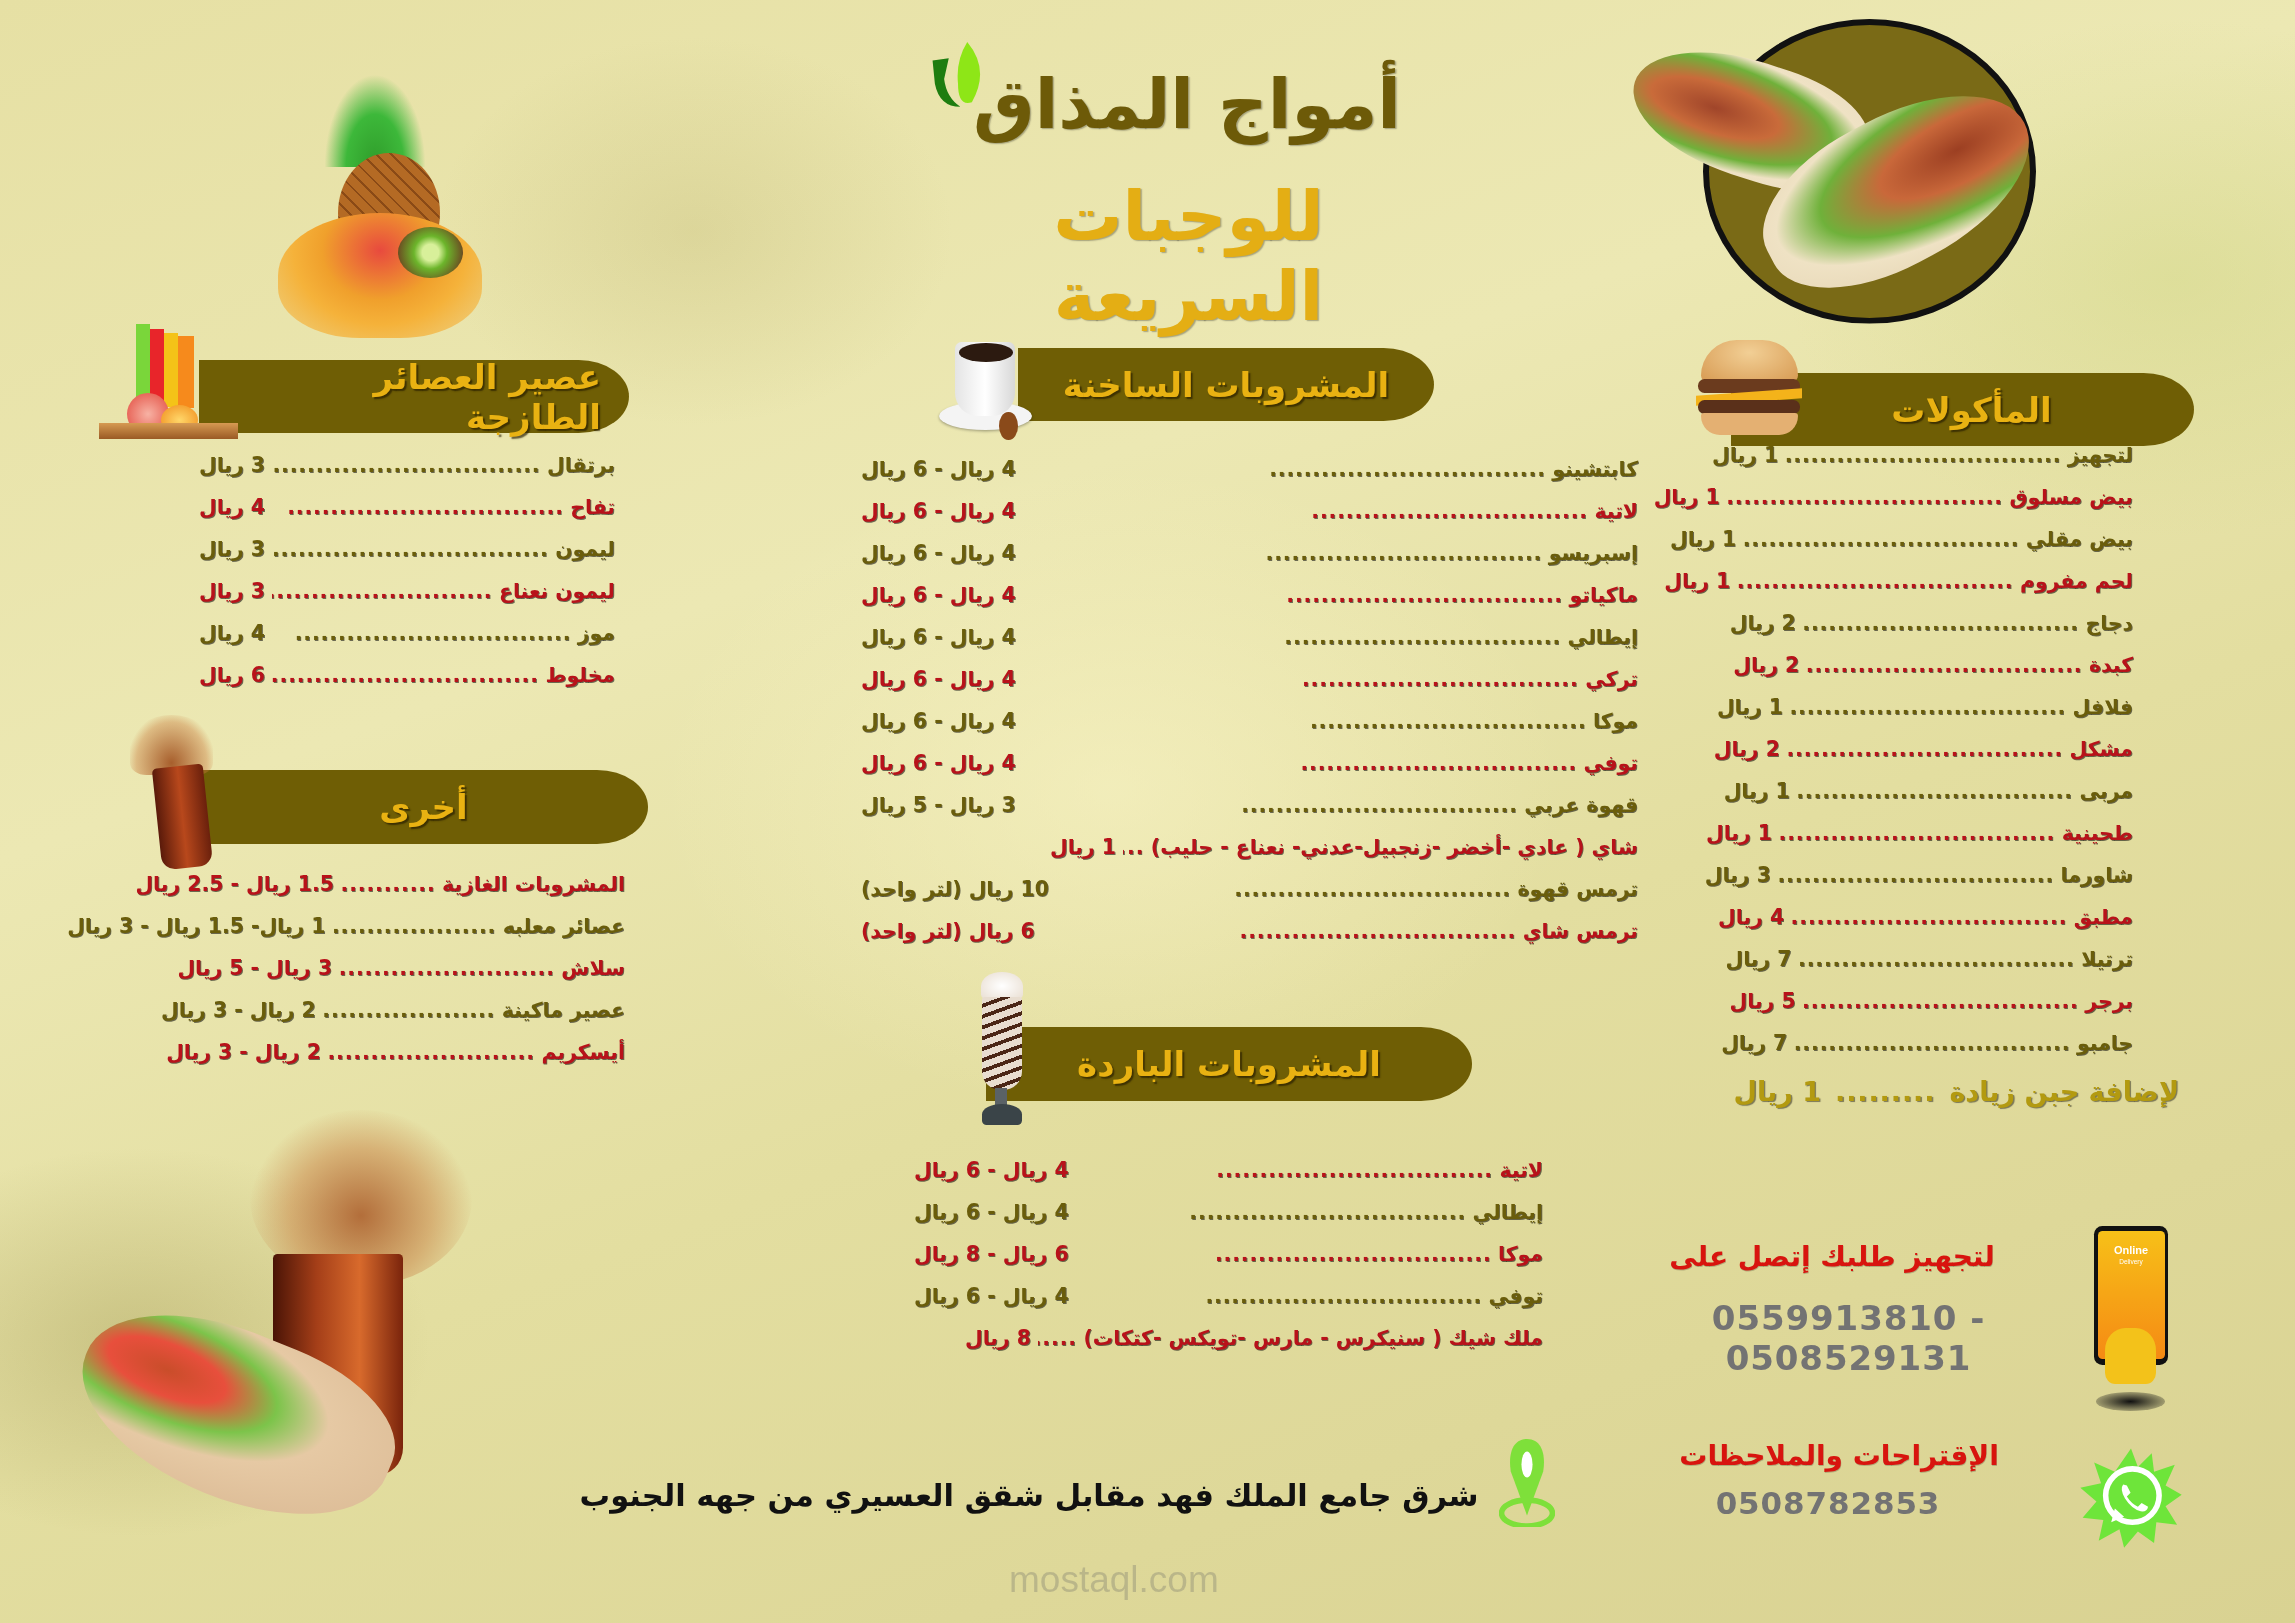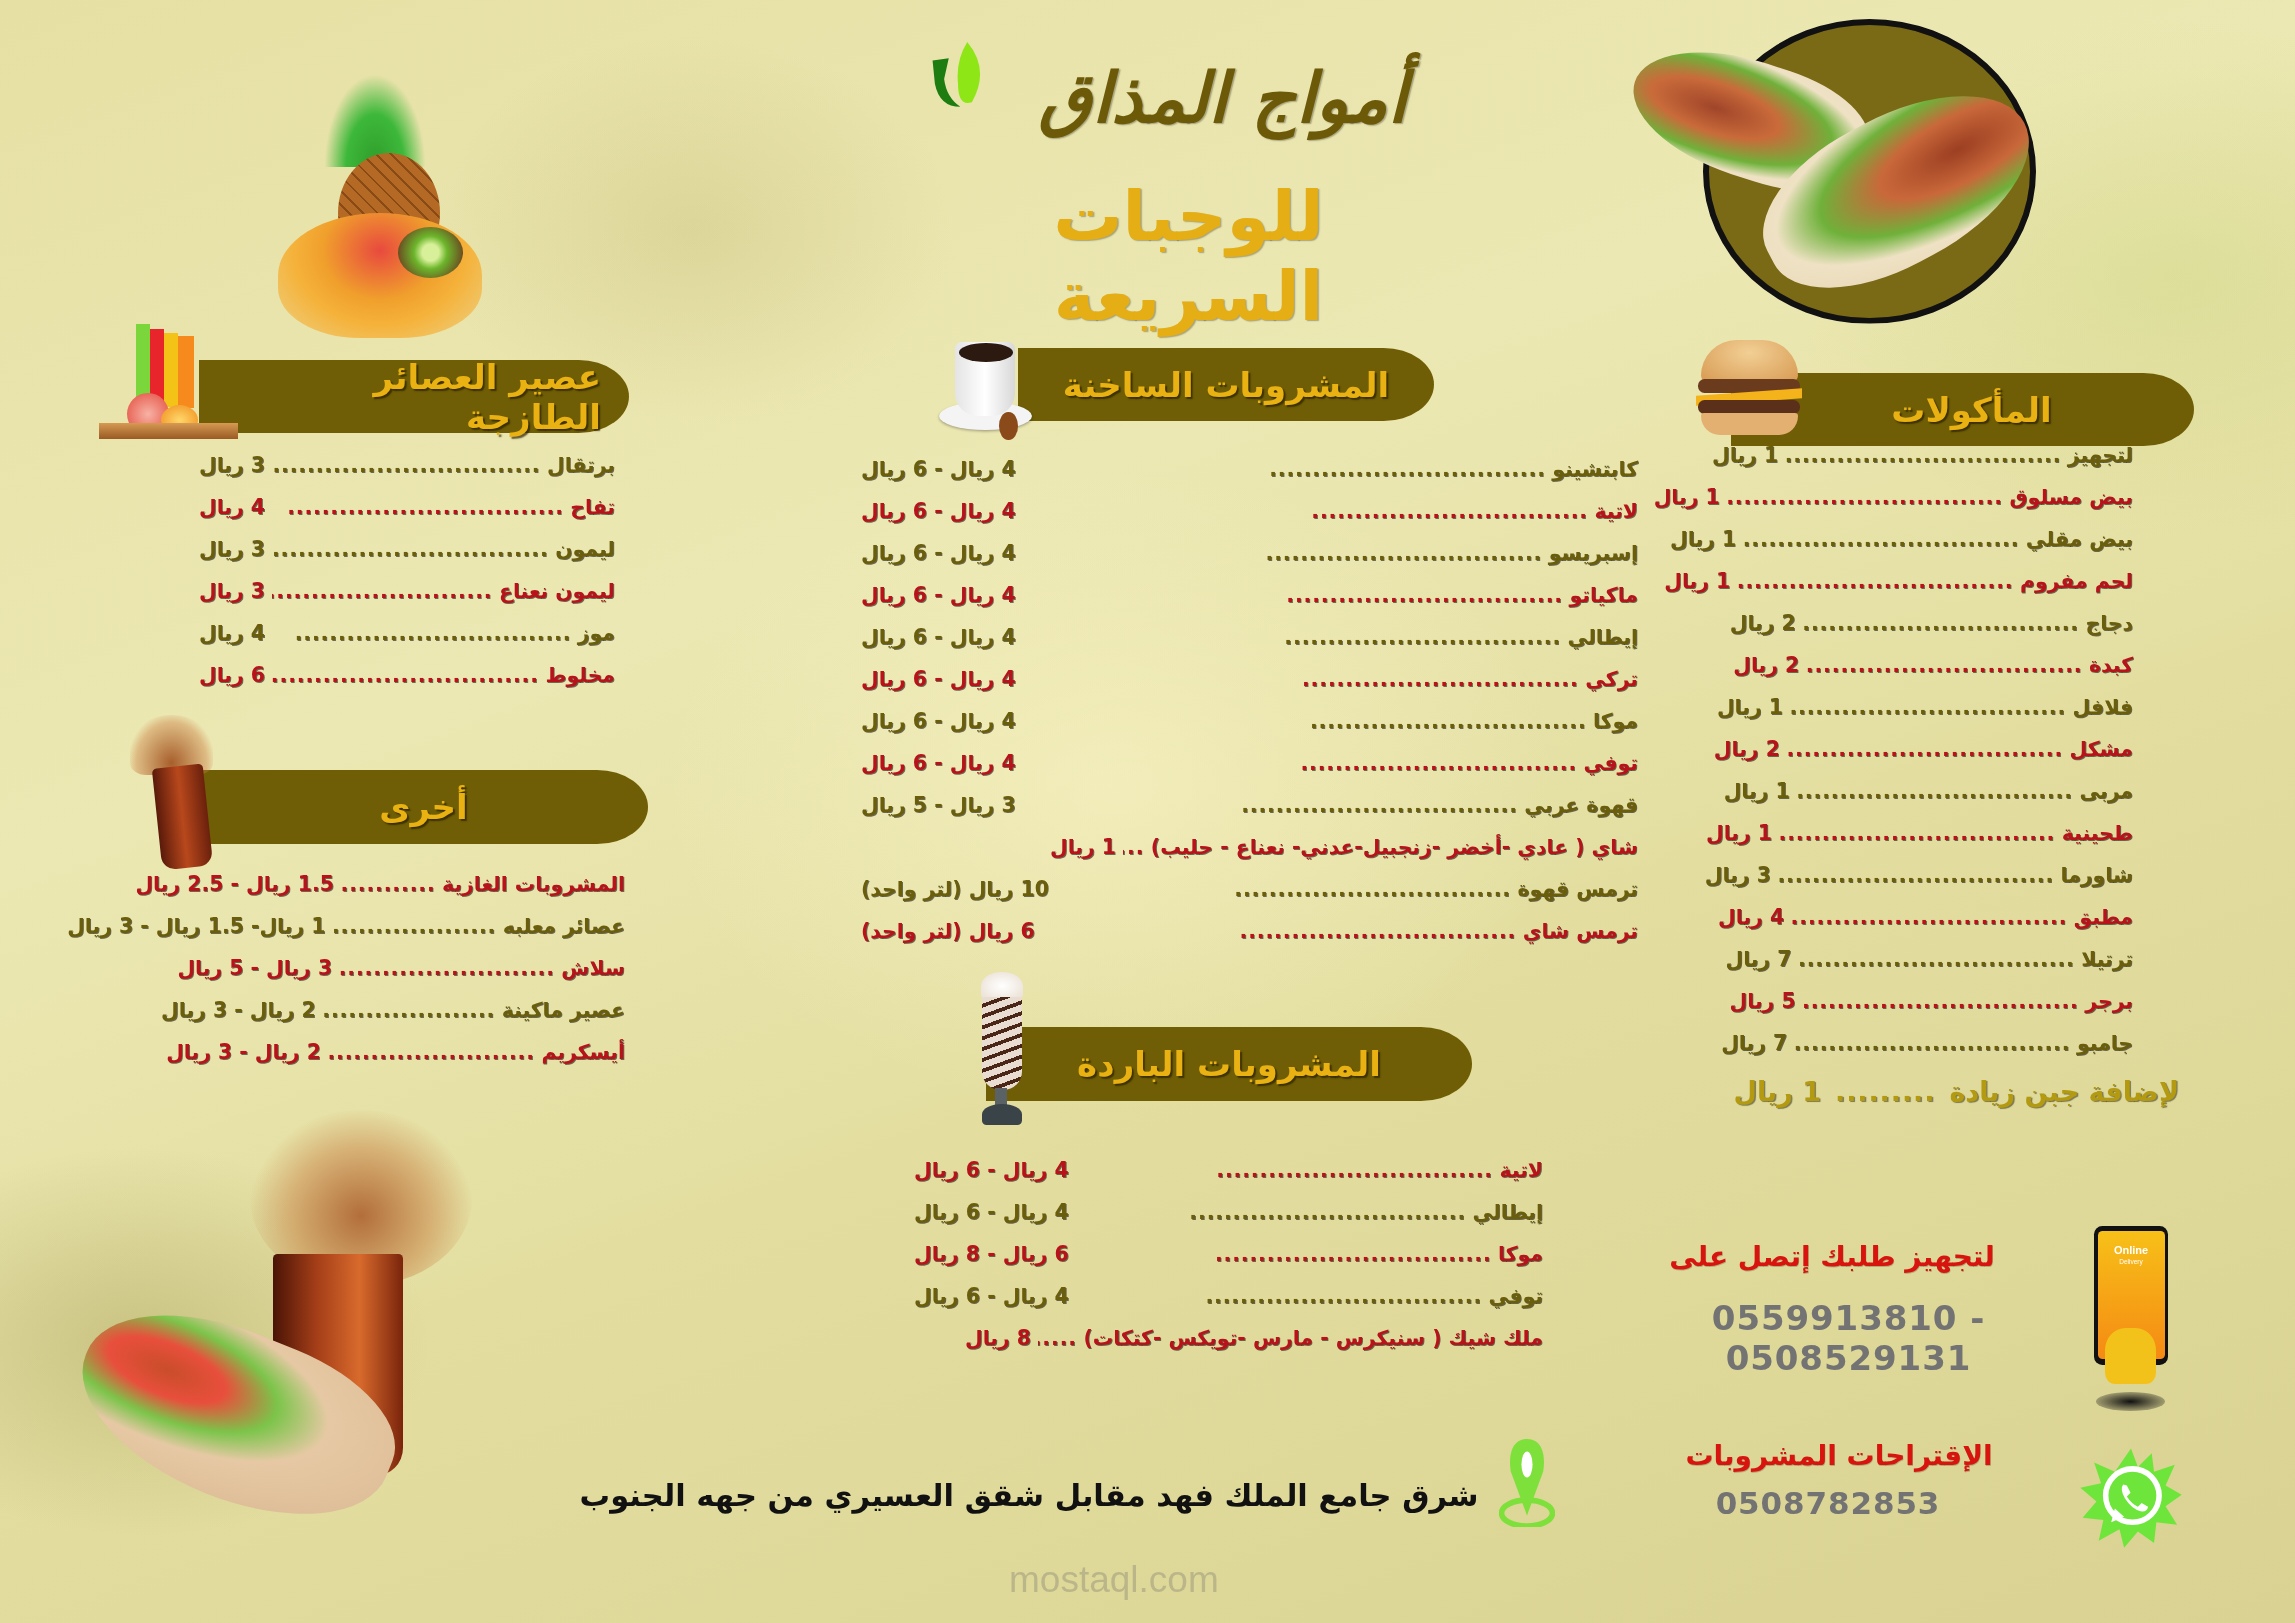--- a/index.html
+++ b/index.html
@@ -50,21 +50,21 @@
   <div class="abs" style="left:18.5px;top:139px;width:204px;height:125px;border-radius:50% 50% 40% 40%;background:radial-gradient(ellipse at 50% 30%,#e84a3e 0%,#f0a02c 40%,#f5b23a 60%,rgba(245,170,50,0.3) 100%);"></div>
   <div class="abs" style="left:139px;top:153px;width:65px;height:51px;border-radius:50%;background:radial-gradient(circle,#d8f09a 0 20%,#6cb52b 40%,#6b4a22 80%);"></div>
 </div>
 
 <div class="abs" style="left:930px;top:42px;width:56px;height:74px;">
   <svg width="56" height="74" viewBox="0 0 120 160">
     <path d="M5 40 L40 35 L30 80 Q35 120 65 140 Q20 140 10 90 Z" fill="#1e7d10"></path>
     <path d="M80 0 Q130 60 90 130 Q60 140 60 90 Q55 40 80 0Z" fill="#8ee617"></path>
   </svg>
 </div>
-<div class="abs brand1" style="left:967px;top:58px;width:440px;font-style:italic;">أمواج المذاق</div>
+<div class="abs brand1" style="left:967px;top:64px;width:440px;text-align:center;">أمواج المذاق</div>
 <div class="abs brand2" style="left:925px;top:176px;width:527px;text-align:center;">للوجبات السريعة</div>
 
 <div class="band" style="left:1731px;top:373px;width:463px;">
   <div class="title" style="left:46px;right:28px;">المأكولات</div>
 </div>
 <div class="abs" style="left:1696px;top:340px;width:106px;height:97px;">
   <div class="abs" style="left:4.6px;top:0;width:97px;height:42px;border-radius:51px 51px 9.3px 9.3px;background:radial-gradient(ellipse at 50% 30%,#f2cf95,#d79a52);"></div>
   <div class="abs" style="left:2.3px;top:39px;width:102px;height:14px;border-radius:6.5px;background:#6b3b1e;"></div>
   <div class="abs" style="left:0;top:52px;width:106px;height:10.2px;background:#f4b31a;transform:skewY(-4deg);"></div>
   <div class="abs" style="left:2.3px;top:60px;width:102px;height:14px;border-radius:6.5px;background:#5a301a;"></div>
@@ -362,21 +362,21 @@
 
 <div class="abs" style="left:2073px;top:1212px;width:120px;height:204px;">
   <div class="abs" style="left:21px;top:14px;width:74px;height:139px;border-radius:8.3px;background:#111;"></div>
   <div class="abs" style="left:24.5px;top:19.4px;width:67px;height:128px;border-radius:4.6px;background:linear-gradient(#f7c018,#f58a14);"></div>
   <div class="abs" style="left:24.5px;top:32px;width:67px;text-align:center;color:#fff;font-weight:bold;font-size:11px;font-family:'Liberation Sans',sans-serif;">Online</div>
   <div class="abs" style="left:24.5px;top:46px;width:67px;text-align:center;color:#fff;font-size:6.5px;font-family:'Liberation Sans',sans-serif;">Delivery</div>
   <div class="abs" style="left:32px;top:116px;width:51px;height:56px;border-radius:40% 40% 20% 20%;background:#f3c21a;"></div>
   <div class="abs" style="left:23px;top:180px;width:69px;height:18.5px;border-radius:50%;background:radial-gradient(#111,rgba(0,0,0,0));"></div>
 </div>
 
-<div class="abs contact-title" style="left:1647px;top:1439px;width:384px;text-align:center;">الإقتراحات المشروبات</div>
+<div class="abs contact-title" style="left:1647px;top:1439px;width:384px;text-align:center;">الإقتراحات والملاحظات</div>
 <div class="abs phone" style="left:1689px;top:1485px;width:278px;text-align:center;font-size:31px;">0508782853</div>
 
 <div class="abs" style="left:2078px;top:1444px;width:106px;height:106px;">
   <svg width="106" height="106" viewBox="0 0 230 230">
     <path d="M115 10 L130 50 L160 20 L165 60 L210 45 L190 90 L225 110 L190 135 L215 175 L170 170 L165 215 L130 190 L100 225 L90 185 L45 210 L55 165 L10 160 L40 125 L5 95 L50 85 L35 40 L80 60 Z" fill="#6ee53a"></path>
     <circle cx="118" cy="112" r="58" fill="none" stroke="#fff" stroke-width="12"></circle>
     <path d="M72 170 L80 140 L100 158 Z" fill="#fff"></path>
     <path d="M98 88 q-8 10 4 30 q14 22 34 28 q14 2 16 -10 l-14 -8 l-8 8 q-14 -6 -24 -22 l8 -8 l-8 -16 z" fill="#fff"></path>
   </svg>
 </div>

